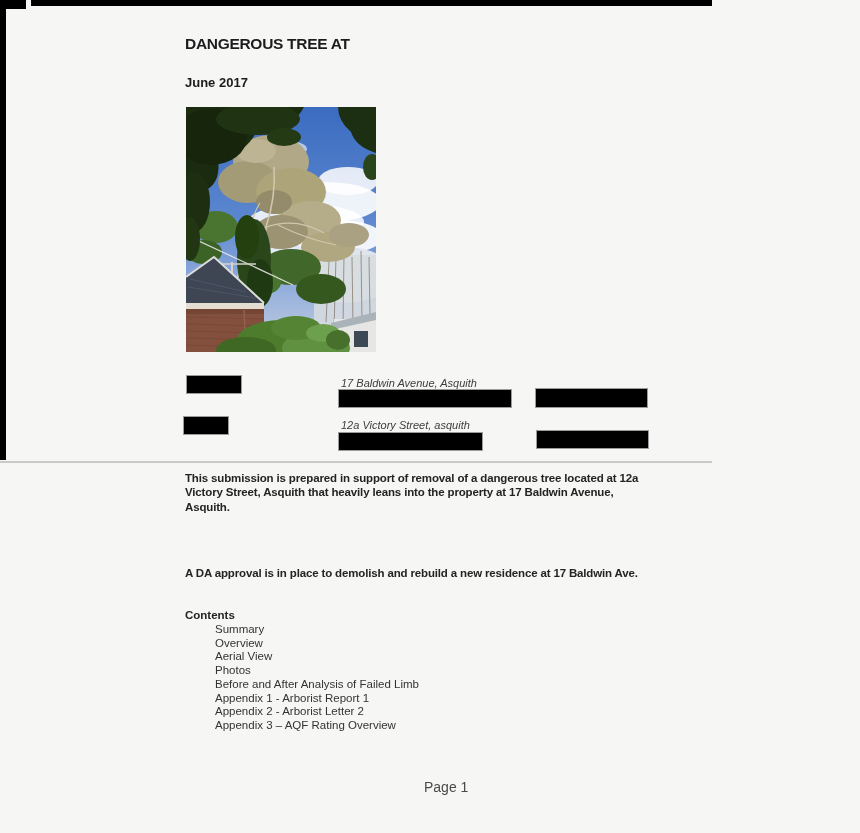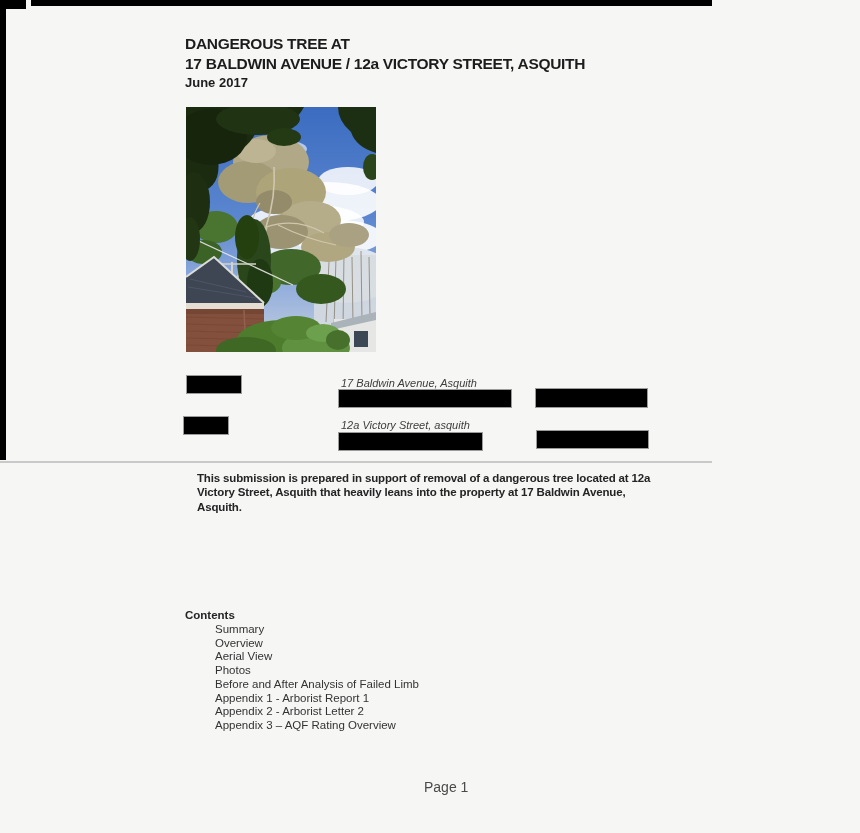--- a/index.html
+++ b/index.html
@@ -17,41 +17,40 @@
   .doc-date{position:absolute;left:185px;top:75px;font-weight:bold;font-size:13px;color:#1c1c1c;}
   
   .photo{position:absolute;left:186px;top:107px;width:190px;height:245px;}
   
   .redaction{position:absolute;background:#000;outline:1px solid #9b9b9b;}
   .address-text{position:absolute;font-size:11px;color:#3d3d3d;white-space:nowrap;font-style:italic;}
   
   .para{
     position:absolute;left:185px;width:560px;
     font-size:11.5px;font-weight:bold;letter-spacing:-0.15px;
-    line-height:14.3px;color:#242424;white-space:pre-line;margin-left:12px;
+    line-height:14.3px;color:#242424;white-space:pre-line;
   }
   
   .contents-heading{position:absolute;left:185px;top:609px;font-size:11.5px;font-weight:bold;color:#242424;}
   .contents-list{position:absolute;left:185px;top:623px;font-size:11.5px;color:#333;line-height:13.7px;}
   .contents-item{white-space:nowrap;margin-left:30px;}
   
   .page-number{position:absolute;left:424px;top:779px;font-size:14px;color:#4a4a4a;}
 </style>
 </head>
 <body>
 
 <div class="page">
 
   <div class="artifact" style="left:0;top:0;width:26px;height:9px;"></div>
   <div class="artifact" style="left:31px;top:0;width:829px;height:6px;"></div>
   <div class="artifact" style="left:0;top:9px;width:6px;height:451px;"></div>
   <div class="artifact-separator" style="left:0;top:461px;width:860px;height:2px;"></div>
 
   <div class="title-line" style="top:35px;">DANGEROUS TREE AT</div>
-  <div class="title-line" style="top:55px;">17 BALDWIN AVENUE / 12a VICTORY STREET, ASQUITH</div>
   <div class="doc-date">June 2017</div>
 
   <svg class="photo" viewBox="0 0 190 245" preserveAspectRatio="none">
     <defs>
       <linearGradient id="sky" x1="0" y1="0" x2="0" y2="1">
         <stop offset="0" stop-color="#3b6cc0"></stop>
         <stop offset="0.45" stop-color="#5b86cf"></stop>
         <stop offset="0.75" stop-color="#96b0dd"></stop>
         <stop offset="1" stop-color="#c6d0de"></stop>
       </linearGradient>
@@ -167,20 +166,21 @@
   <div class="redaction" style="left:536px;top:389px;width:111px;height:18px;"></div>
 
   <div class="redaction" style="left:184px;top:417px;width:44px;height:17px;"></div>
   <div class="address-text" style="left:341px;top:419px;">12a Victory Street, asquith</div>
   <div class="redaction" style="left:339px;top:433px;width:143px;height:17px;"></div>
   <div class="redaction" style="left:537px;top:431px;width:111px;height:17px;"></div>
 
   <div class="para" style="top:471px;">This submission is prepared in support of removal of a dangerous tree located at 12a
 Victory Street, Asquith that heavily leans into the property at 17 Baldwin Avenue,
 Asquith.</div>
+  <div class="para" style="top:566px;">A DA approval is in place to demolish and rebuild a new residence at 17 Baldwin Ave.</div>
 
   <div class="contents-heading">Contents</div>
   <div class="contents-list">
       <div class="contents-item">Summary</div>
       <div class="contents-item">Overview</div>
       <div class="contents-item">Aerial View</div>
       <div class="contents-item">Photos</div>
       <div class="contents-item">Before and After Analysis of Failed Limb</div>
       <div class="contents-item">Appendix 1 - Arborist Report 1</div>
       <div class="contents-item">Appendix 2 - Arborist Letter 2</div>

